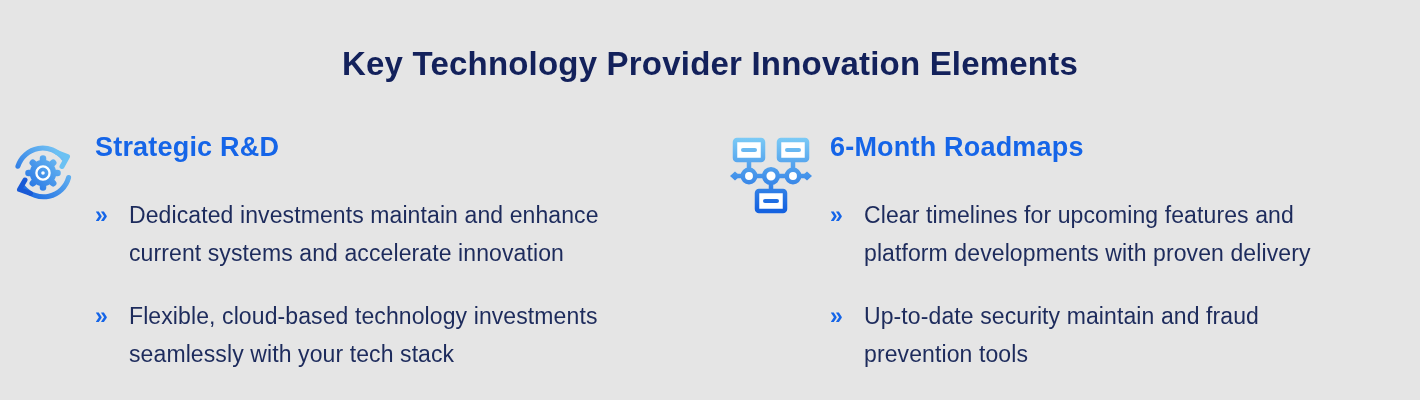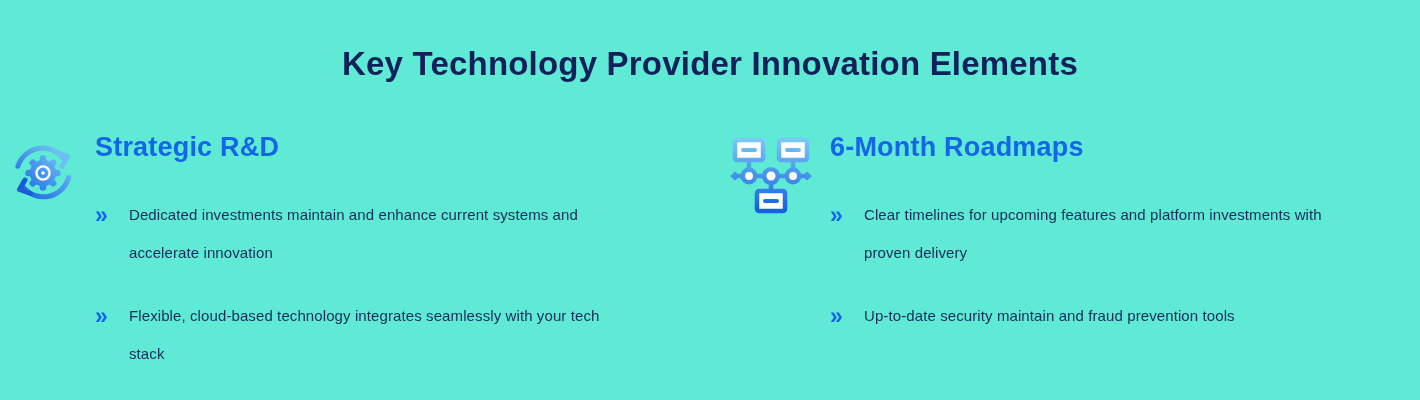--- a/index.html
+++ b/index.html
@@ -1,20 +1,20 @@
 <!DOCTYPE html>
 <html><head>
 <meta charset="utf-8">
 <style>
   html, body { margin: 0; padding: 0; background: #ffffff; }
   .page {
     position: relative;
     width: 1420px;
     height: 400px;
-    background: #5eead4;
+    background: #e5e5e5;
     overflow: hidden;
     font-family: "Liberation Sans", sans-serif;
   }
   .title {
     margin: 46px 0 0 0;
     text-align: center;
     font-size: 33px;
     line-height: 36px;
     font-weight: bold;
     letter-spacing: 0.2px;
@@ -61,21 +61,21 @@
   .marker {
     flex: none;
     width: 34px;
     font-size: 23px;
     line-height: 38px;
     font-weight: bold;
     color: #1565e8;
   }
   .bullet-text {
     max-width: 505px;
-    font-size: 15px;
+    font-size: 23px;
     line-height: 38px;
     letter-spacing: 0.1px;
     color: #1d2b5c;
   }
   svg { display: block; }
 </style>
 </head>
 <body>
 
 <div class="page">
@@ -118,21 +118,21 @@
         </span>
         <h2 class="col-heading">Strategic R&amp;D</h2>
       </div>
       <ul class="bullets">
         <li class="bullet">
           <span class="marker">»</span>
           <span class="bullet-text">Dedicated investments maintain and enhance current systems and accelerate innovation</span>
         </li>
         <li class="bullet">
           <span class="marker">»</span>
-          <span class="bullet-text">Flexible, cloud-based technology integrates seamlessly with your tech stack</span>
+          <span class="bullet-text">Flexible, cloud-based technology investments seamlessly with your tech stack</span>
         </li>
       </ul>
     </section>
 
     <section class="column right">
       <div class="col-header">
         <span class="icon-box">
           <svg width="86" height="86" viewBox="0 0 86 86" aria-hidden="true">
             <defs>
               <linearGradient id="gradMap" x1="43" y1="8" x2="43" y2="82" gradientUnits="userSpaceOnUse">
@@ -164,21 +164,21 @@
               <line x1="59" y1="22" x2="71" y2="22" stroke-width="4" stroke-linecap="round"></line>
               <line x1="37" y1="73" x2="49" y2="73" stroke-width="4" stroke-linecap="round"></line>
             </g>
           </svg>
         </span>
         <h2 class="col-heading">6-Month Roadmaps</h2>
       </div>
       <ul class="bullets">
         <li class="bullet">
           <span class="marker">»</span>
-          <span class="bullet-text">Clear timelines for upcoming features and platform investments with proven delivery</span>
+          <span class="bullet-text">Clear timelines for upcoming features and platform developments with proven delivery</span>
         </li>
         <li class="bullet">
           <span class="marker">»</span>
           <span class="bullet-text">Up-to-date security maintain and fraud prevention tools</span>
         </li>
       </ul>
     </section>
 
   </div>
 </div>

